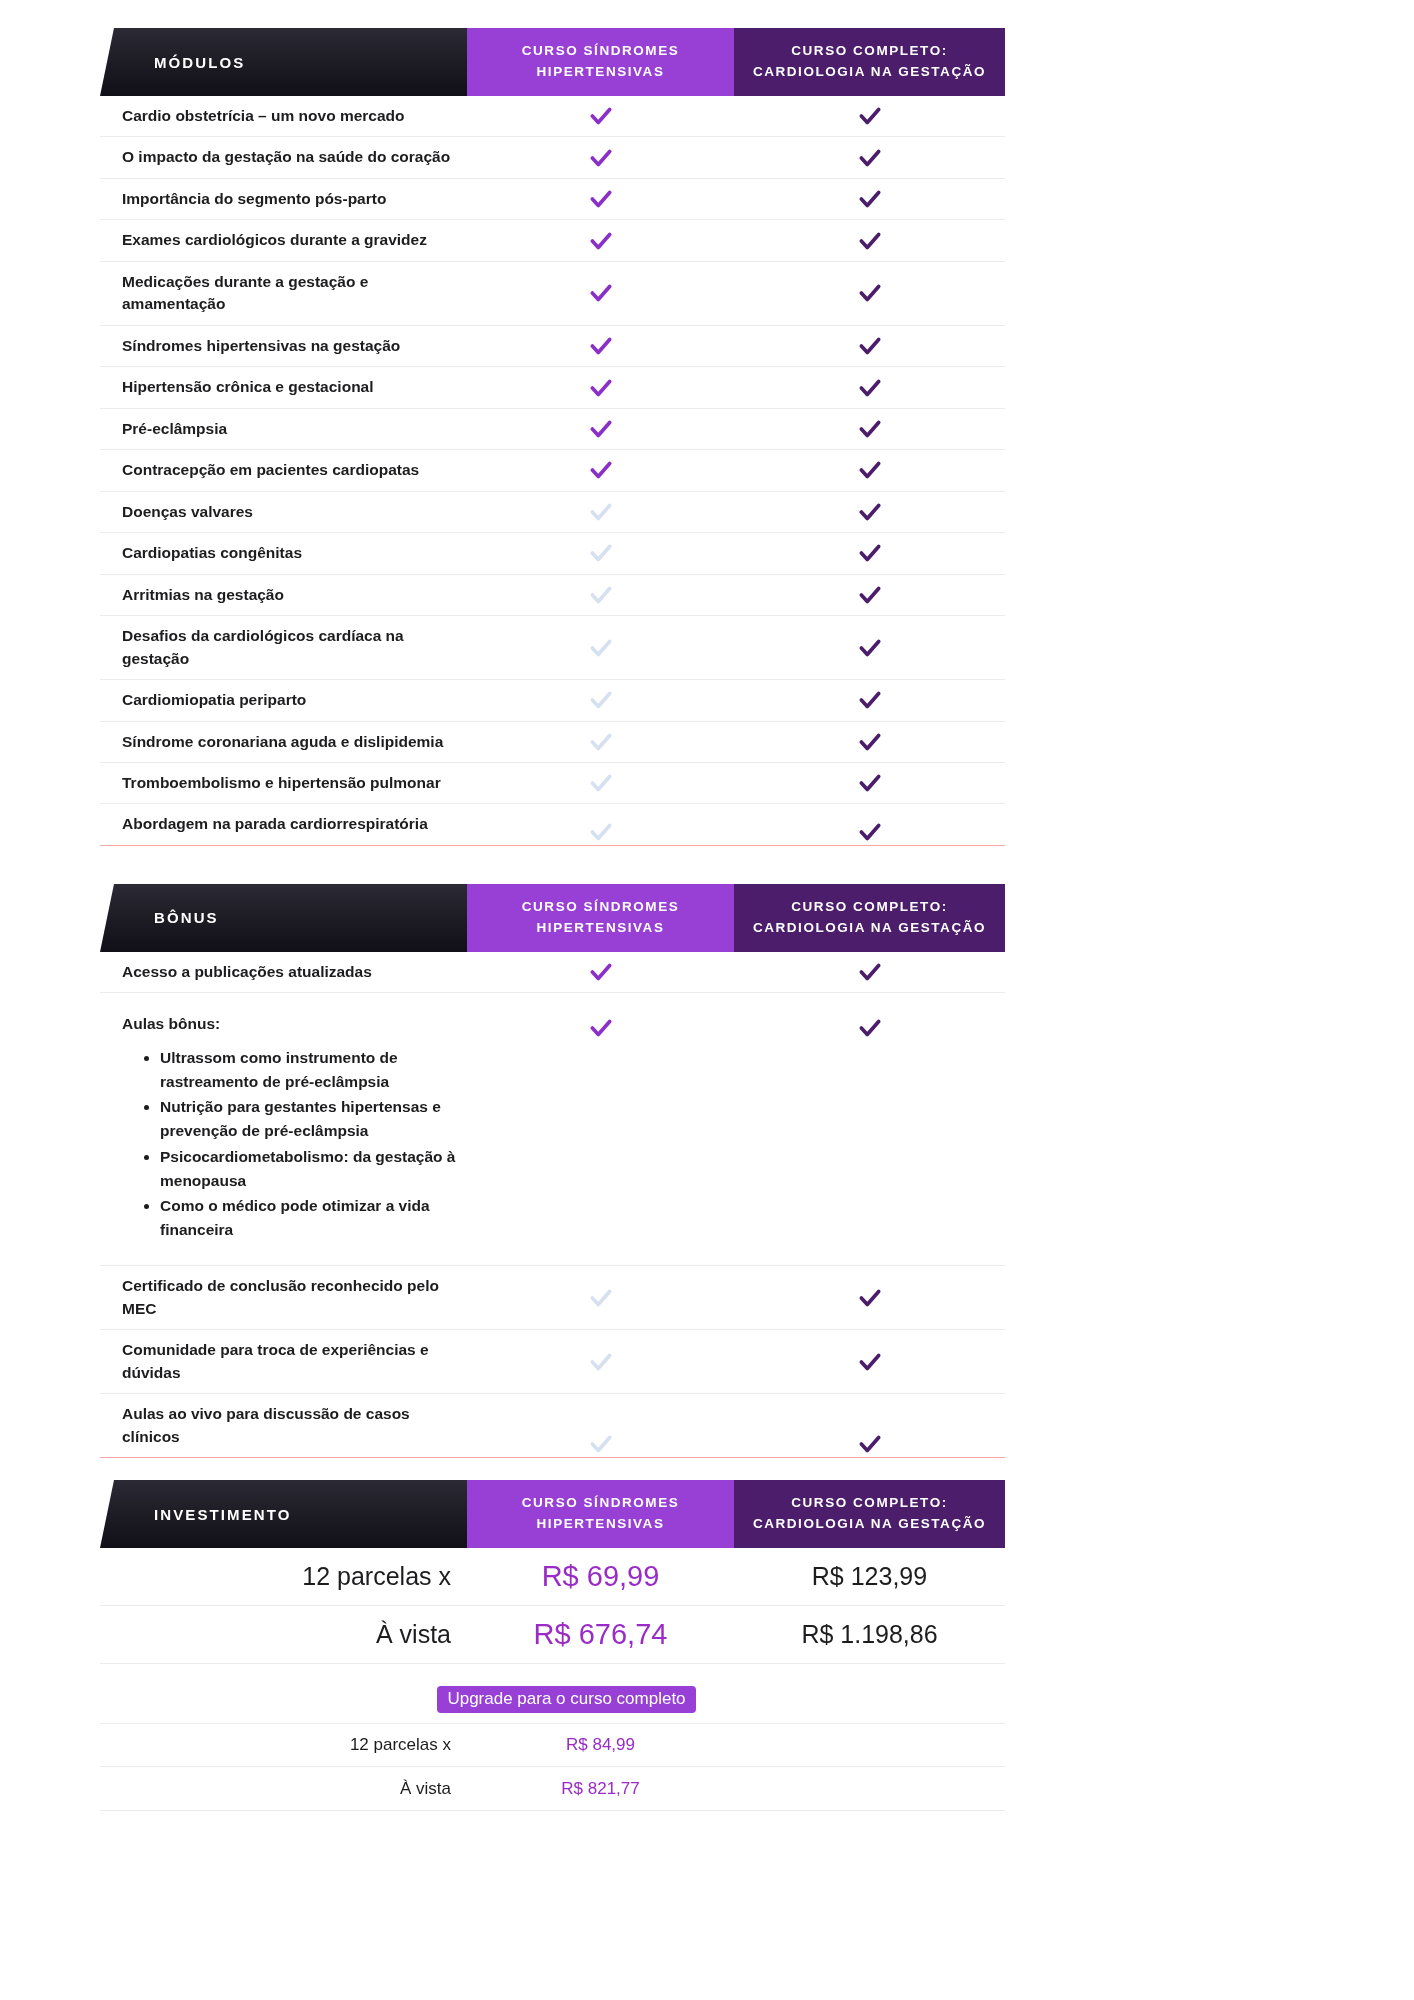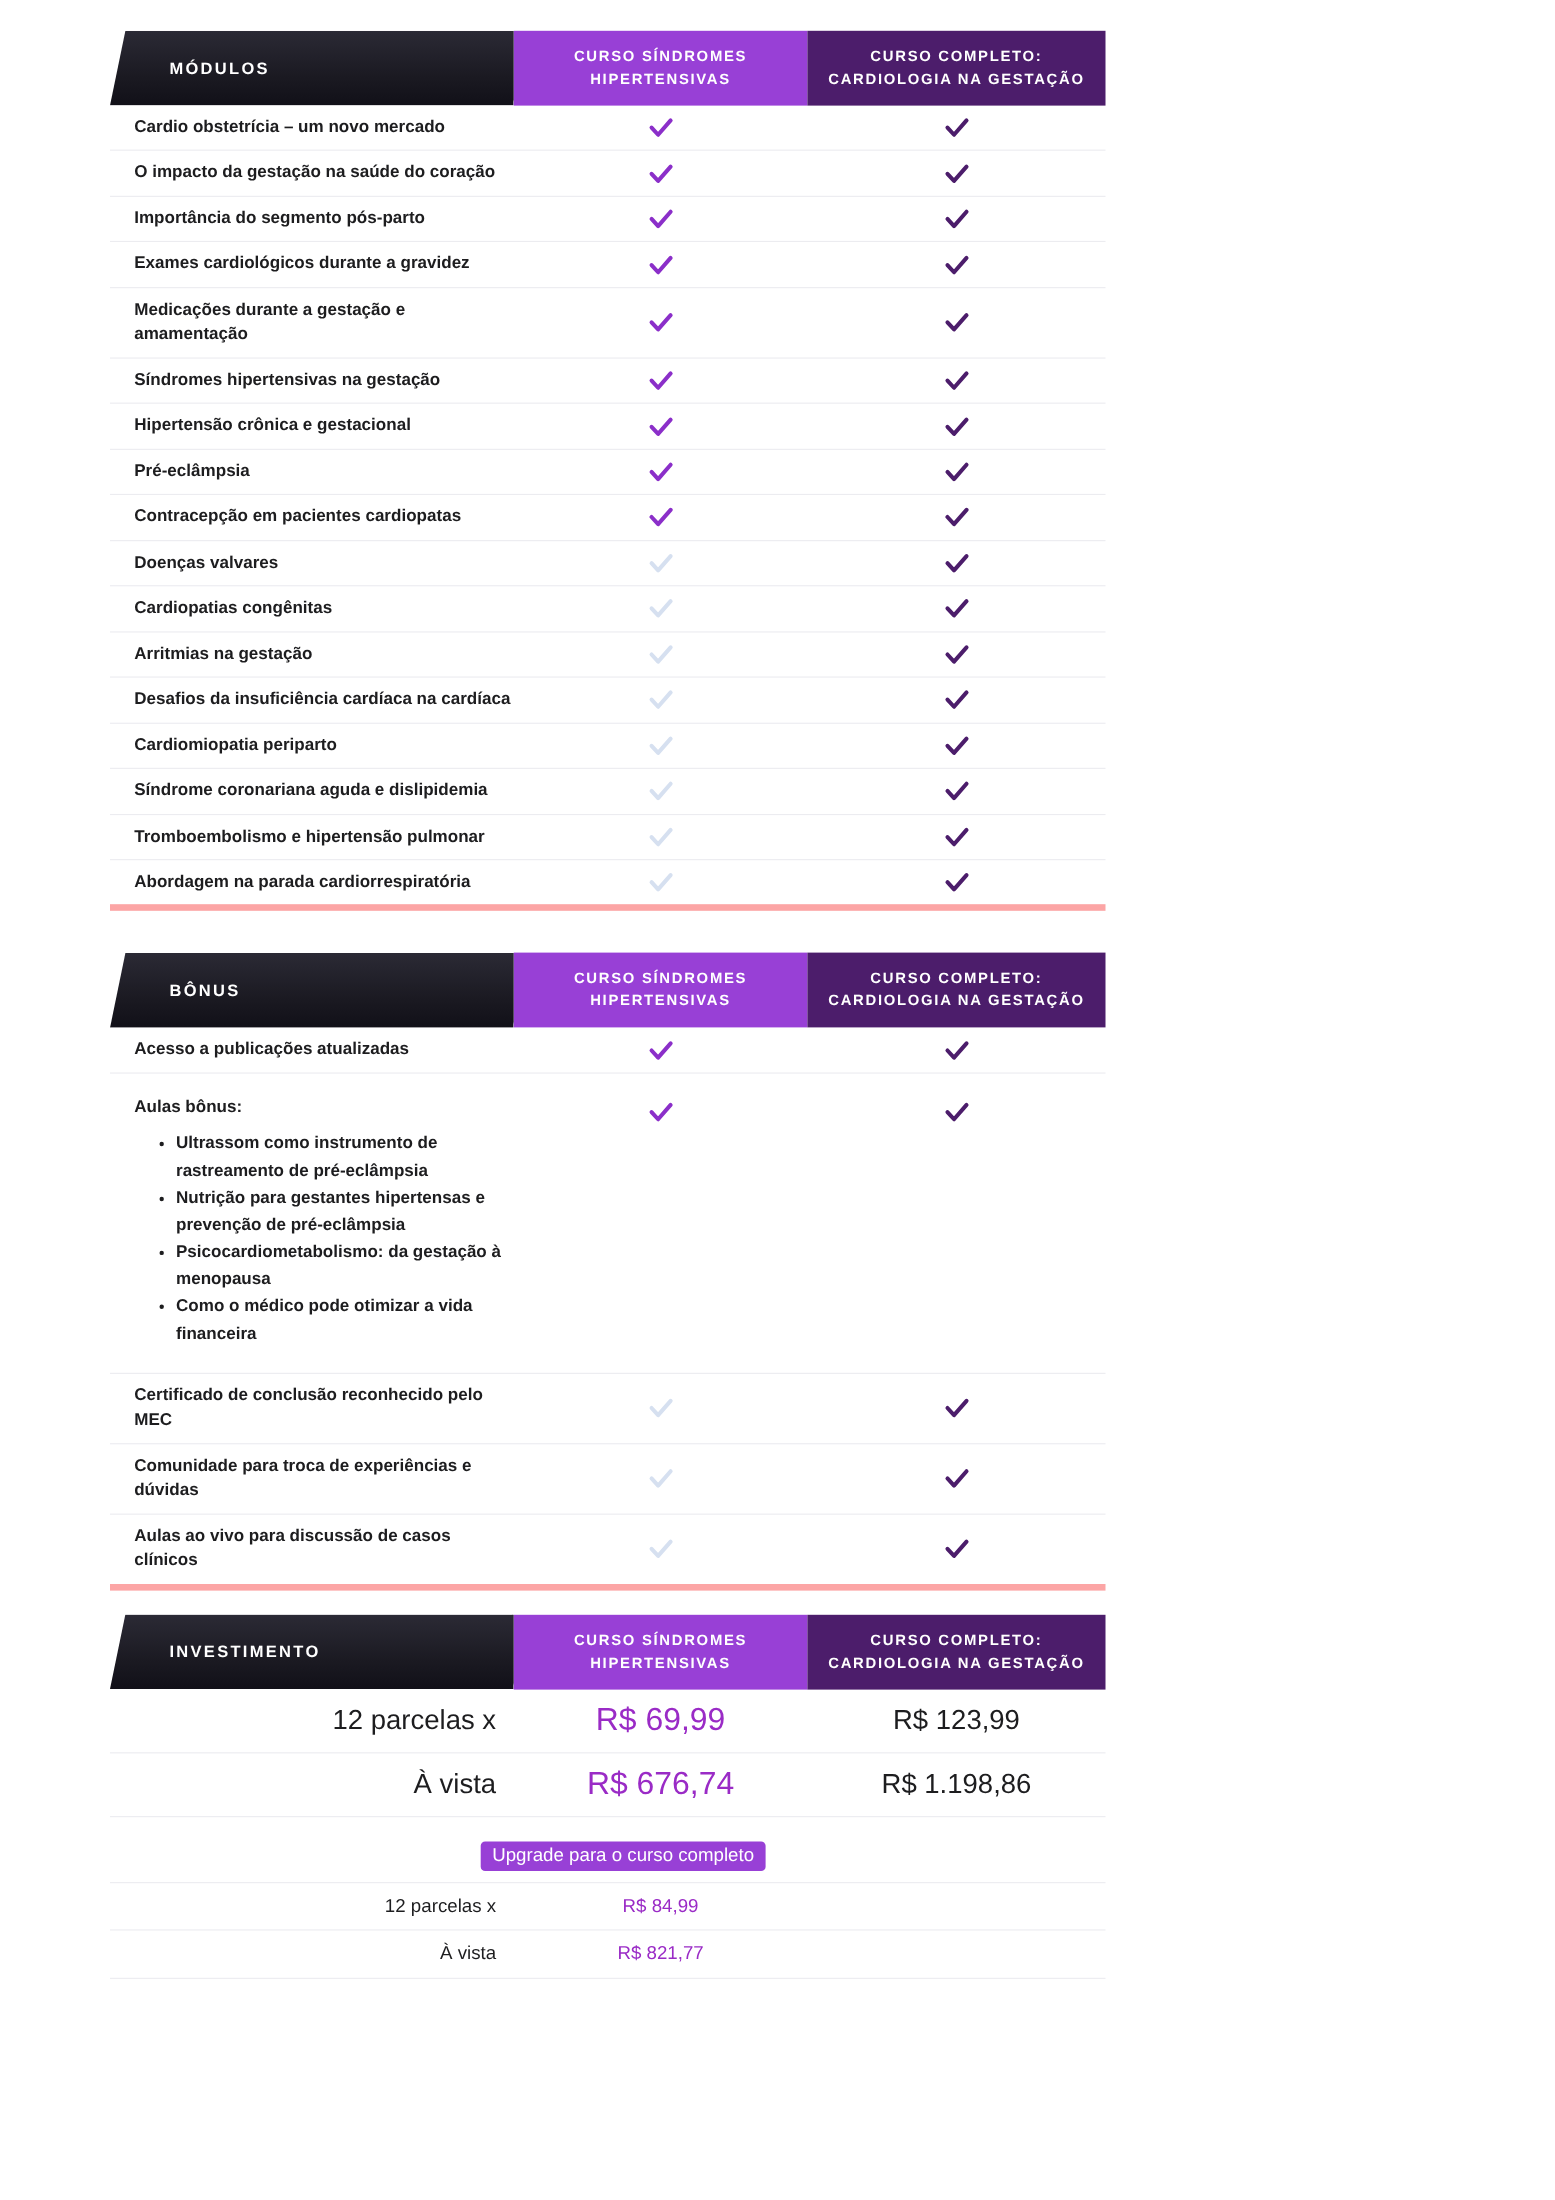--- a/index.html
+++ b/index.html
@@ -74,21 +74,21 @@
   .hdr-col.c2 { width: 271px; background: #4c1d6b; }
 
   
   .rows { margin-left: 100px; width: 905px; }
   .row {
     display: flex;
     align-items: center;
     min-height: 39px;
     border-bottom: 1px solid #ececf0;
   }
-  .row:last-child { border-bottom: 6px solid #fca5a5; }
+  .row:last-child { border-bottom: 1px solid #fca5a5; align-items: flex-end; }
   .row .c-label {
     width: 367px;
     padding: 9px 0 9px 22px;
     font-size: 15.5px;
     color: #1d1d1f;
     line-height: 1.45;
     font-weight: bold;
   }
   .row .c-mark {
     display: flex;
@@ -416,21 +416,21 @@
           </div>
           <div class="c-mark m2">
             <span class="chk on2">
               <svg width="26" height="26" viewBox="0 0 24 24" fill="none" stroke="currentColor" stroke-width="3.4" stroke-linecap="round" stroke-linejoin="round">
                 <polyline points="4,12 9.5,18 20,6"></polyline>
               </svg>
             </span>
           </div>
         </div>
         <div class="row">
-          <div class="c-label">Desafios da insuficiência cardíaca na cardíaca</div>
+          <div class="c-label">Desafios da cardiológicos cardíaca na gestação</div>
           <div class="c-mark m1">
             <span class="chk off">
               <svg width="26" height="26" viewBox="0 0 24 24" fill="none" stroke="currentColor" stroke-width="3.4" stroke-linecap="round" stroke-linejoin="round">
                 <polyline points="4,12 9.5,18 20,6"></polyline>
               </svg>
             </span>
           </div>
           <div class="c-mark m2">
             <span class="chk on2">
               <svg width="26" height="26" viewBox="0 0 24 24" fill="none" stroke="currentColor" stroke-width="3.4" stroke-linecap="round" stroke-linejoin="round">

